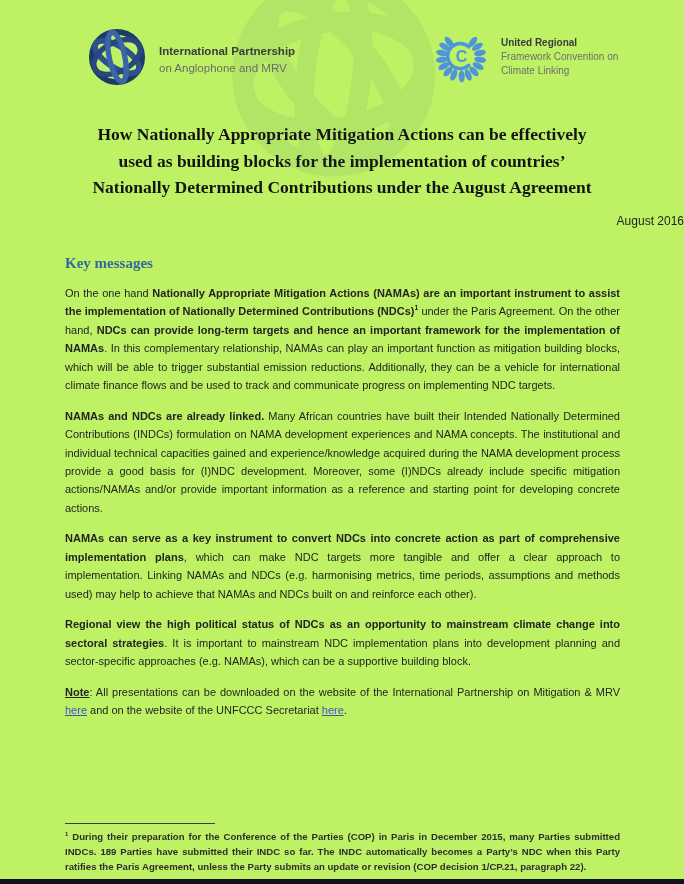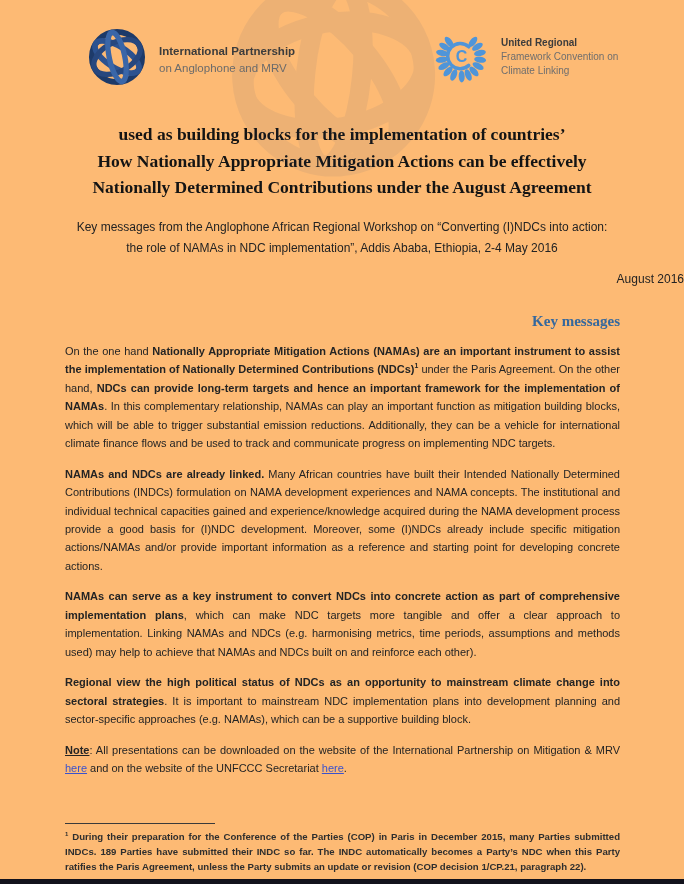--- a/index.html
+++ b/index.html
@@ -1,18 +1,18 @@
 <!DOCTYPE html>
 <html><head>
 <meta charset="utf-8">
 <style>
   * { margin:0; padding:0; box-sizing:border-box; }
   body { background:#888; font-family:"Liberation Sans", sans-serif; }
   .page {
-    width:684px; height:884px; margin:0 auto; background:#fdba74;
+    width:684px; height:884px; margin:0 auto; background:#bef264;
     position:relative; overflow:hidden; color:#242424;
   }
   
   .header { position:relative; height:100px; }
   .watermark {
     position:absolute; left:228px; top:-30px; opacity:0.07;
     transform:rotate(18deg); pointer-events:none;
   }
   .logo-left {
     position:absolute; left:88px; top:28px; display:flex; align-items:center; gap:13px;
@@ -32,21 +32,21 @@
     font-size:17.5px; line-height:1.52; color:#141414;
   }
   .title span { display:block; }
   .subtitle { margin:16px 30px 0; text-align:center; font-size:12px; line-height:1.75; color:#232323; }
   .subtitle span { display:block; }
   .date { margin-top:13px; text-align:right; font-size:12px; color:#232323; }
   
   .section-heading {
     margin:27px 64px 0 65px;
     font-family:"Liberation Serif", serif; font-weight:bold;
-    font-size:15px; color:#35689D;text-align:right;
+    font-size:15px; color:#35689D;
   }
   .para {
     margin:12px 64px 0 65px; text-align:justify;
     font-size:11px; line-height:1.68; color:#242424;
   }
   .seg-bold { font-weight:bold; }
   .seg-bold-underline { font-weight:bold; text-decoration:underline; }
   .seg-link { color:#3B52CC; text-decoration:underline; cursor:pointer; }
   sup { font-size:0.62em; vertical-align:super; line-height:0; }
   sup.seg-sup-bold { font-weight:bold; }
@@ -120,29 +120,25 @@
       </span>
       <span class="logo-right-text">
         <span class="l1" style="display:block">United Regional</span>
         <span class="l2" style="display:block">Framework Convention on</span>
         <span class="l2" style="display:block">Climate Linking</span>
       </span>
     </div>
   </div>
 
   <h1 class="title">
+    <span>How Nationally Appropriate Mitigation Actions can be effectively</span>
     <span>used as building blocks for the implementation of countries’</span>
-    <span>How Nationally Appropriate Mitigation Actions can be effectively</span>
     <span>Nationally Determined Contributions under the August Agreement</span>
   </h1>
 
-  <p class="subtitle">
-    <span>Key messages from the Anglophone African Regional Workshop on “Converting (I)NDCs into action:</span>
-    <span>the role of NAMAs in NDC implementation”, Addis Ababa, Ethiopia, 2-4 May 2016</span>
-  </p>
 
   <p class="date">August 2016</p>
 
   <h2 class="section-heading">Key messages</h2>
 
   <p class="para"><span class="seg-regular">On the one hand </span><span class="seg-bold">Nationally Appropriate Mitigation Actions (NAMAs) are an important instrument to assist the implementation of Nationally Determined Contributions (NDCs)</span><sup class="seg-sup-bold">1</sup><span class="seg-regular"> under the Paris Agreement. On the other hand, </span><span class="seg-bold">NDCs can provide long-term targets and hence an important framework for the implementation of NAMAs</span><span class="seg-regular">. In this complementary relationship, NAMAs can play an important function as mitigation building blocks, which will be able to trigger substantial emission reductions. Additionally, they can be a vehicle for international climate finance flows and be used to track and communicate progress on implementing NDC targets.</span></p>
   <p class="para"><span class="seg-bold">NAMAs and NDCs are already linked.</span><span class="seg-regular"> Many African countries have built their Intended Nationally Determined Contributions (INDCs) formulation on NAMA development experiences and NAMA concepts. The institutional and individual technical capacities gained and experience/knowledge acquired during the NAMA development process provide a good basis for (I)NDC development. Moreover, some (I)NDCs already include specific mitigation actions/NAMAs and/or provide important information as a reference and starting point for developing concrete actions.</span></p>
   <p class="para"><span class="seg-bold">NAMAs can serve as a key instrument to convert NDCs into concrete action as part of comprehensive implementation plans</span><span class="seg-regular">, which can make NDC targets more tangible and offer a clear approach to implementation. Linking NAMAs and NDCs (e.g. harmonising metrics, time periods, assumptions and methods used) may help to achieve that NAMAs and NDCs built on and reinforce each other).</span></p>
   <p class="para"><span class="seg-bold">Regional view the high political status of NDCs as an opportunity to mainstream climate change into sectoral strategies</span><span class="seg-regular">. It is important to mainstream NDC implementation plans into development planning and sector-specific approaches (e.g. NAMAs), which can be a supportive building block.</span></p>
   <p class="para"><span class="seg-bold-underline">Note</span><span class="seg-regular">: All presentations can be downloaded on the website of the International Partnership on Mitigation &amp; MRV </span><span class="seg-link">here</span><span class="seg-regular"> and on the website of the UNFCCC Secretariat </span><span class="seg-link">here</span><span class="seg-regular">.</span></p>

